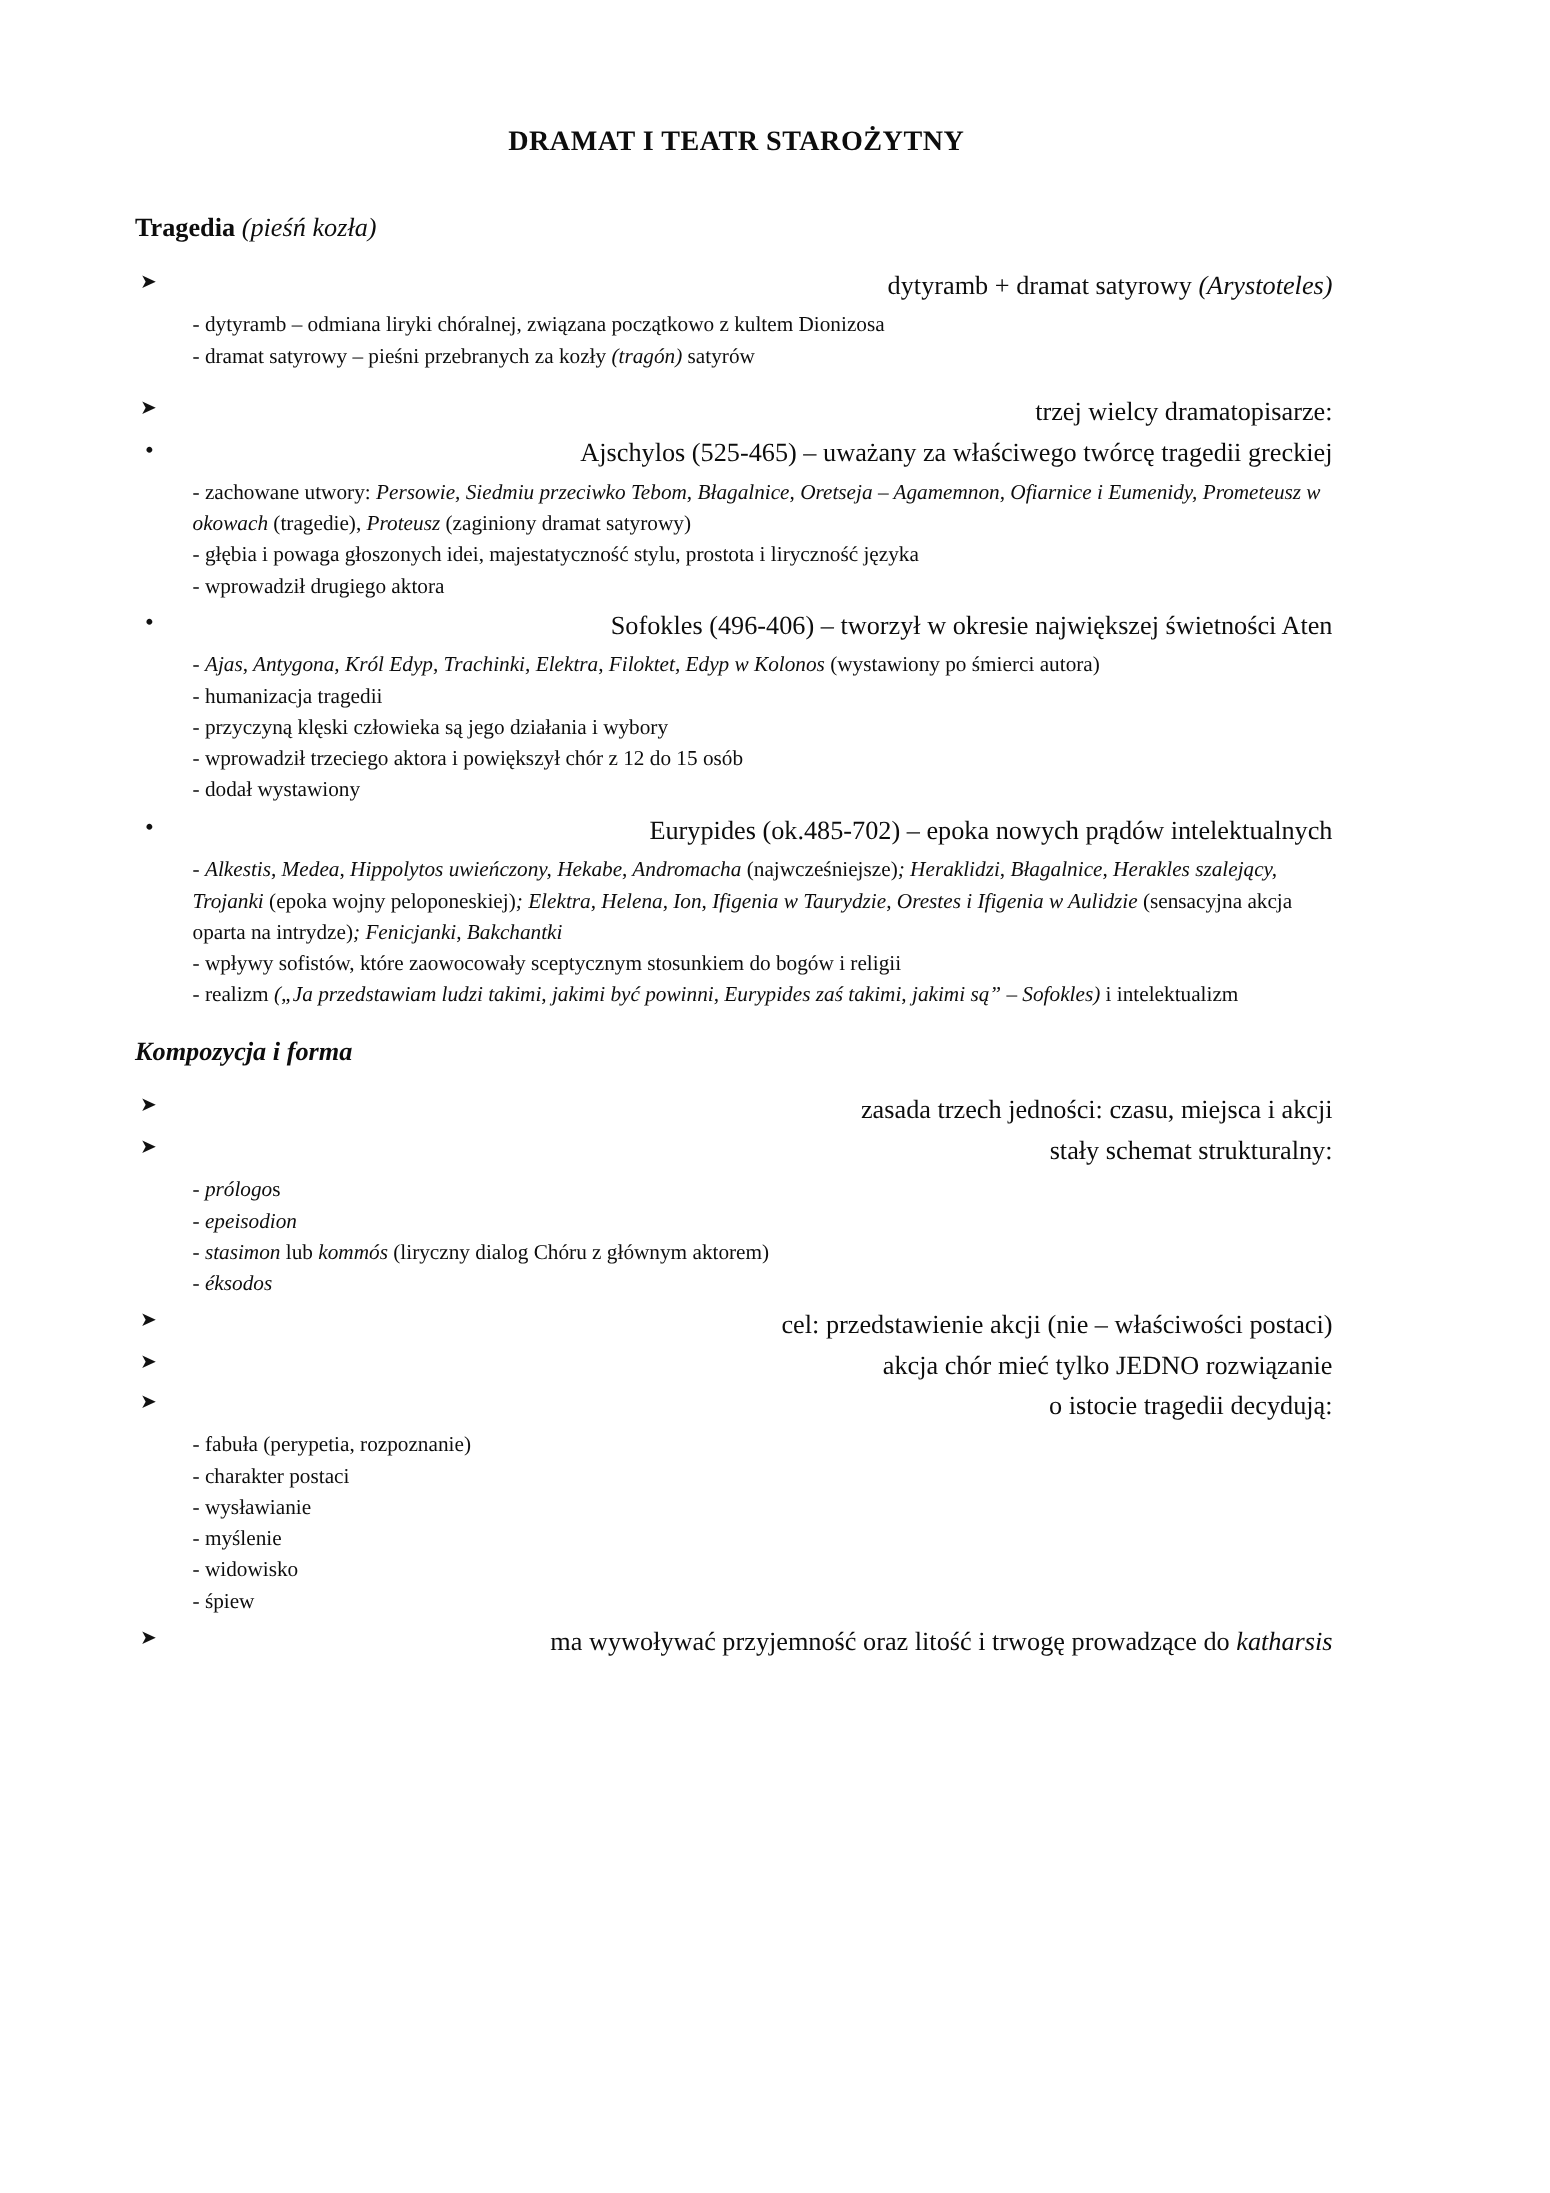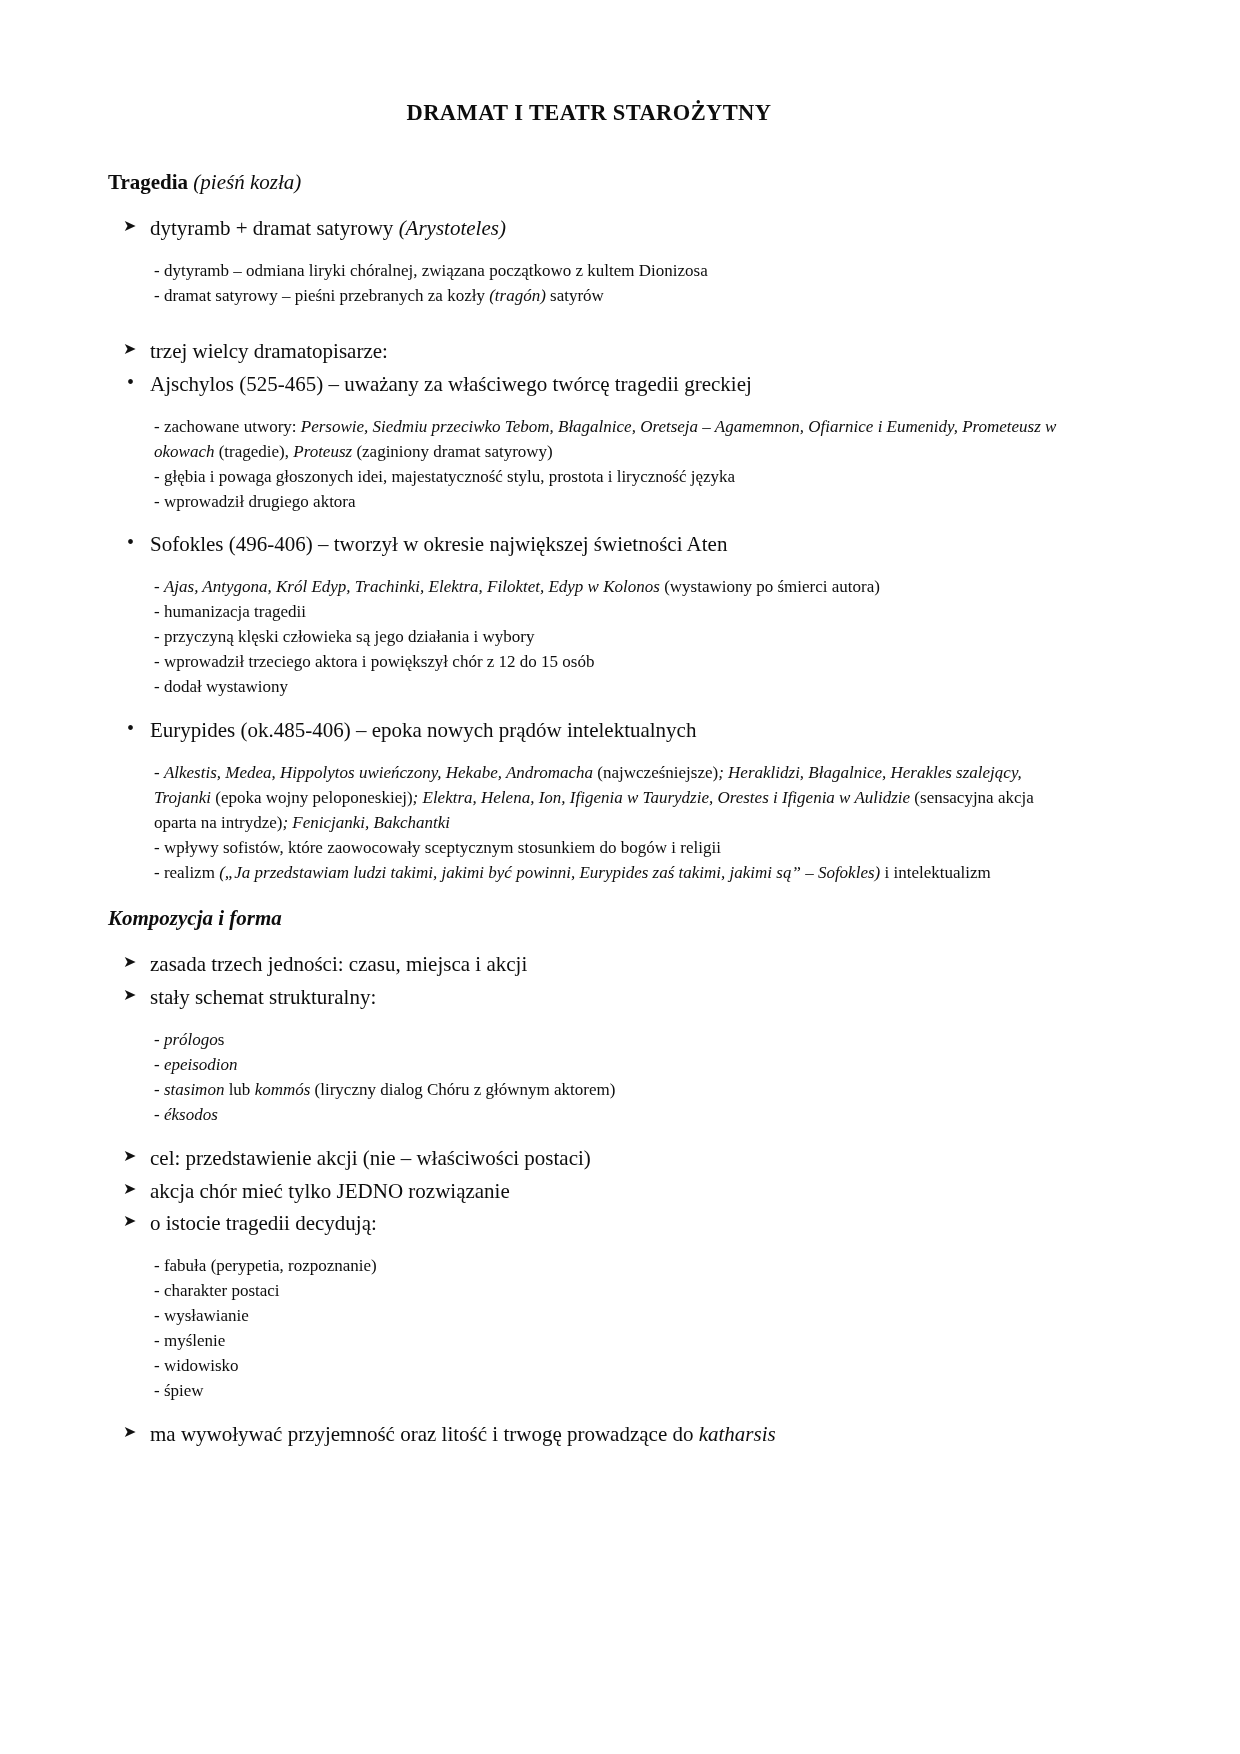--- a/index.html
+++ b/index.html
@@ -34,22 +34,23 @@
   }
   .section-head .ital {
     font-weight: normal;
     font-style: italic;
   }
   .section-head.plain-bold {
     font-style: italic;
   }
   ul.lvl1 {
     list-style: none;
-    margin: 15px;
+    margin: 4px;
     padding: 0;
+    text-align: right;
   }
   ul.lvl1 > li {
     position: relative;
     font-size: 21px;
     line-height: 1.47;
     padding-left: 27px;
     margin-bottom: 2px;
   }
   li.arrow::before {
     content: "\27A4";
@@ -106,21 +107,21 @@
   <ul class="lvl1">
     <li class="dot">Sofokles (496-406) – tworzył w okresie największej świetności Aten</li>
   </ul>
   <div class="sub">- <i>Ajas, Antygona, Król Edyp, Trachinki, Elektra, Filoktet, Edyp w Kolonos</i> (wystawiony po śmierci autora)</div>
   <div class="sub">- humanizacja tragedii</div>
   <div class="sub">- przyczyną klęski człowieka są jego działania i wybory</div>
   <div class="sub">- wprowadził trzeciego aktora i powiększył chór z 12 do 15 osób</div>
   <div class="sub">- dodał wystawiony</div>
 
   <ul class="lvl1">
-    <li class="dot">Eurypides (ok.485-406) – epoka nowych prądów intelektualnych</li>
+    <li class="dot">Eurypides (ok.485-702) – epoka nowych prądów intelektualnych</li>
   </ul>
   <div class="sub">- <i>Alkestis, Medea, Hippolytos uwieńczony, Hekabe, Andromacha</i> (najwcześniejsze)<i>; Heraklidzi, Błagalnice, Herakles szalejący, Trojanki</i> (epoka wojny peloponeskiej)<i>; Elektra, Helena, Ion, Ifigenia w Taurydzie, Orestes i Ifigenia w Aulidzie</i> (sensacyjna akcja oparta na intrydze)<i>; Fenicjanki, Bakchantki</i></div>
   <div class="sub">- wpływy sofistów, które zaowocowały sceptycznym stosunkiem do bogów i religii</div>
   <div class="sub">- realizm <i>(„Ja przedstawiam ludzi takimi, jakimi być powinni, Eurypides zaś takimi, jakimi są” – Sofokles)</i> i intelektualizm</div>
 
   <div class="gap-md"></div>
 
   <div class="section-head plain-bold">Kompozycja i forma</div>
 
   <ul class="lvl1">

